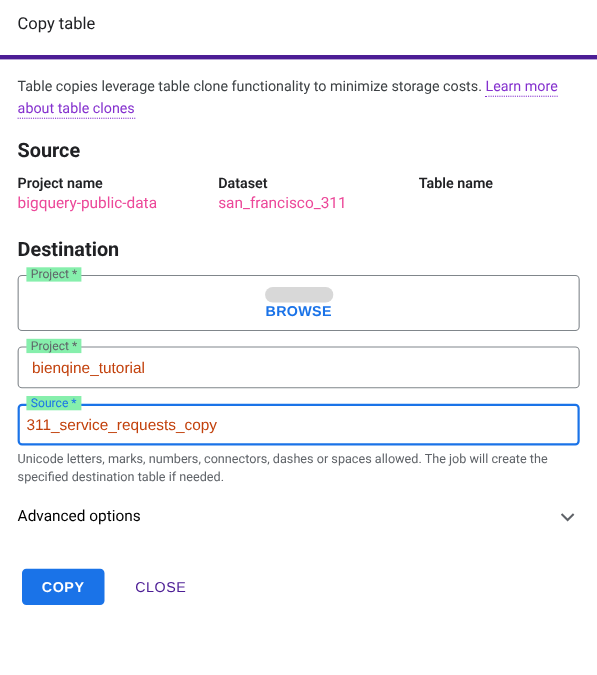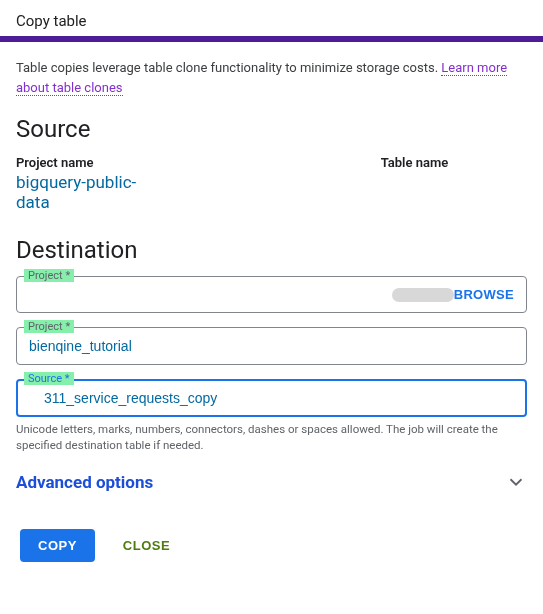--- a/index.html
+++ b/index.html
@@ -4,22 +4,22 @@
   <style>
     * { box-sizing: border-box; margin: 0; padding: 0; }
     body {
       font-family: -apple-system, BlinkMacSystemFont, "Segoe UI", Roboto, Arial, sans-serif;
       background: #fff;
       color: #202124;
       width: 543px;
       padding: 0;
     }
     .header {
-      padding: 12px 16px 6px;
-      border-bottom: 6px solid #4c1d95;
+      padding: 12px 16px 20px;
+      border-bottom: 4px solid #4c1d95;
     }
     .header-title {
       font-size: 15px;
       font-weight: 400;
       color: #202124;
     }
     .content {
       padding: 16px;
     }
     .desc {
@@ -27,42 +27,42 @@
       color: #3c4043;
       line-height: 1.5;
       margin-bottom: 18px;
     }
     .desc a {
       color: #8430ce;
       text-decoration: none;
       border-bottom: 1px dotted #8430ce;
     }
     .section-title {
-      font-size: 24px;
-      font-weight: 400;
+      font-size: 18px;
+      font-weight: 700;
       color: #202124;
       margin-bottom: 12px;
     }
     .source-grid {
       display: flex;
       gap: 36px;
       margin-bottom: 24px;
     }
     .source-col {
       flex: 1;
     }
     .source-label {
       font-size: 13px;
       font-weight: 600;
       color: #202124;
       margin-bottom: 2px;
     }
     .source-value {
-      font-size: 17px;
-      color: #0369a1;
+      font-size: 14px;
+      color: #ec4899;
     }
     .field-wrap {
       position: relative;
       margin-bottom: 14px;
     }
     .field-label {
       position: absolute;
       top: -7px;
       left: 8px;
       background: #86efac;
@@ -72,31 +72,32 @@
     }
     .field-label.focused {
       color: #1a73e8;
     }
     .field-box {
       border: 1px solid #80868b;
       border-radius: 4px;
       padding: 10px 12px;
       display: flex;
       align-items: center;
-      justify-content: flex-end;
+      justify-content: flex-start;
+      flex-direction: column;
     }
     .field-box.focused {
       border: 2px solid #1a73e8;
-      padding: 9px 26px;
+      padding: 9px 6px;
     }
     .field-input {
       border: none;
       outline: none;
       font-size: 14px;
-      color: #0369a1;
+      color: #c2410c;
       width: 100%;
       background: transparent;
     }
     .redacted {
       display: inline-block;
       background: #d8d8d8;
       border-radius: 8px;
       width: 62px;
       height: 14px;
     }
@@ -117,23 +118,23 @@
     }
     .adv-row {
       display: flex;
       align-items: center;
       justify-content: space-between;
       padding: 14px 0 6px 0;
       cursor: pointer;
       margin-bottom: 30px;
     }
     .adv-title {
-      font-size: 17px;
-      font-weight: 700;
-      color: #1d4ed8;
+      font-size: 14px;
+      font-weight: 400;
+      color: #000000;
     }
     .chevron {
       width: 22px;
       height: 22px;
       color: #5f6368;
     }
     .actions {
       display: flex;
       gap: 12px;
       padding: 0 4px 12px;
@@ -145,24 +146,24 @@
       border: none;
       border-radius: 4px;
       padding: 9px 18px;
       font-weight: 600;
       font-size: 13px;
       letter-spacing: 0.5px;
       cursor: pointer;
     }
     .btn-text {
       background: none;
-      color: #4d7c0f;
+      color: #4c1d95;
       border: none;
       padding: 9px 16px;
-      font-weight: 700;
+      font-weight: 400;
       font-size: 13px;
       letter-spacing: 0.5px;
       cursor: pointer;
     }
   </style>
 </head>
 <body>
 
 <div class="header">
   <div class="header-title">Copy table</div>
@@ -174,20 +175,22 @@
     <span>Table copies leverage table clone functionality to minimize storage costs. </span><a href="#">Learn more about table clones</a>
   </p>
 
   <div class="section-title">Source</div>
   <div class="source-grid">
     <div class="source-col">
       <div class="source-label">Project name</div>
       <div class="source-value">bigquery-public-data</div>
     </div>
     <div class="source-col">
+      <div class="source-label">Dataset</div>
+      <div class="source-value">san_francisco_311</div>
     </div>
     <div class="source-col">
       <div class="source-label">Table name</div>
     </div>
   </div>
 
   <div class="section-title">Destination</div>
 
   <div class="field-wrap">
     <span class="field-label">Project *</span>

